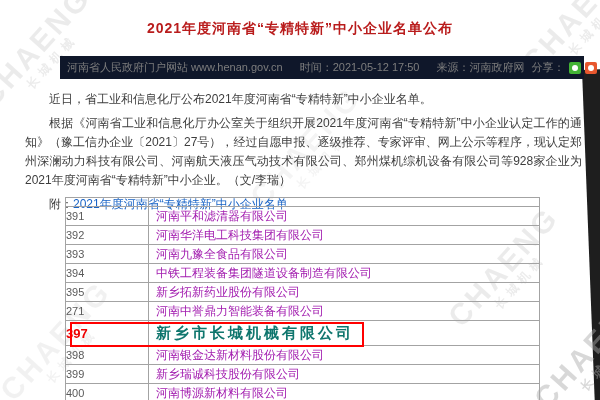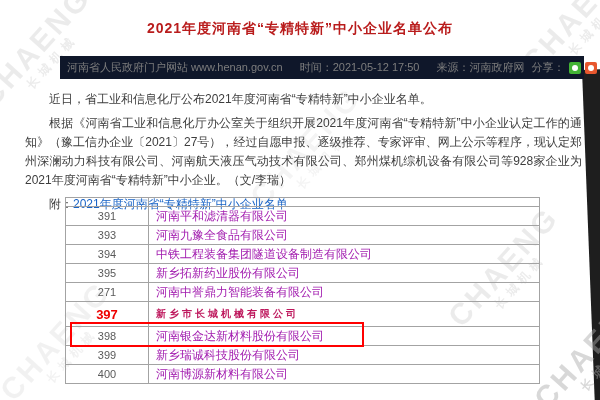--- a/index.html
+++ b/index.html
@@ -42,26 +42,26 @@
   .article{position:absolute;left:25px;top:90px;width:557px;z-index:4;
            font-size:12px;line-height:19px;color:#3d3d3d;text-align:justify;}
   .article p{margin:0 0 5px 0;text-indent:2em;}
   .attachment{color:#1863c6;text-decoration:none;cursor:pointer;}
 
   
   .company-table{position:absolute;left:65px;top:197px;z-index:4;border-collapse:collapse;
                  width:475px;table-layout:fixed;background:transparent;}
   .company-table td{border:1px solid #a3a3a3;height:18px;padding:0;overflow:hidden;
                     font-size:12px;color:#a21caf;white-space:nowrap;}
-  .company-table td.cell-no{width:82px;text-align:center;font-size:11px;color:#5a5a5a;}
+  .company-table td.cell-no{width:82px;text-align:left;font-size:11px;color:#5a5a5a;}
   .company-table td.cell-name{padding-left:7px;}
   tr.r-clip td{height:8px;}
   tr.hl td{height:24px;}
   tr.hl td.cell-no{color:#ee0000;font-weight:bold;font-size:13px;}
-  tr.hl td.cell-name{color:#be185d;font-weight:bold;font-size:10px;letter-spacing:3px;}
+  tr.hl td.cell-name{color:#0f766e;font-weight:bold;font-size:15px;letter-spacing:3px;}
 
   
   .highlight-box{position:absolute;left:70px;top:322px;width:290px;height:21px;
                  border:2px solid #ff0000;z-index:6;pointer-events:none;}
 </style>
 </head>
 <body>
 
 <div class="page">
 
@@ -118,20 +118,24 @@
     <tbody>
         <tr class="r-clip">
       <td class="cell-no"></td>
       <td class="cell-name"></td>
     </tr>
         <tr>
       <td class="cell-no">391</td>
       <td class="cell-name">河南平和滤清器有限公司</td>
     </tr>
         <tr>
+      <td class="cell-no">392</td>
+      <td class="cell-name">河南华洋电工科技集团有限公司</td>
+    </tr>
+        <tr>
       <td class="cell-no">393</td>
       <td class="cell-name">河南九豫全食品有限公司</td>
     </tr>
         <tr>
       <td class="cell-no">394</td>
       <td class="cell-name">中铁工程装备集团隧道设备制造有限公司</td>
     </tr>
         <tr>
       <td class="cell-no">395</td>
       <td class="cell-name">新乡拓新药业股份有限公司</td>

